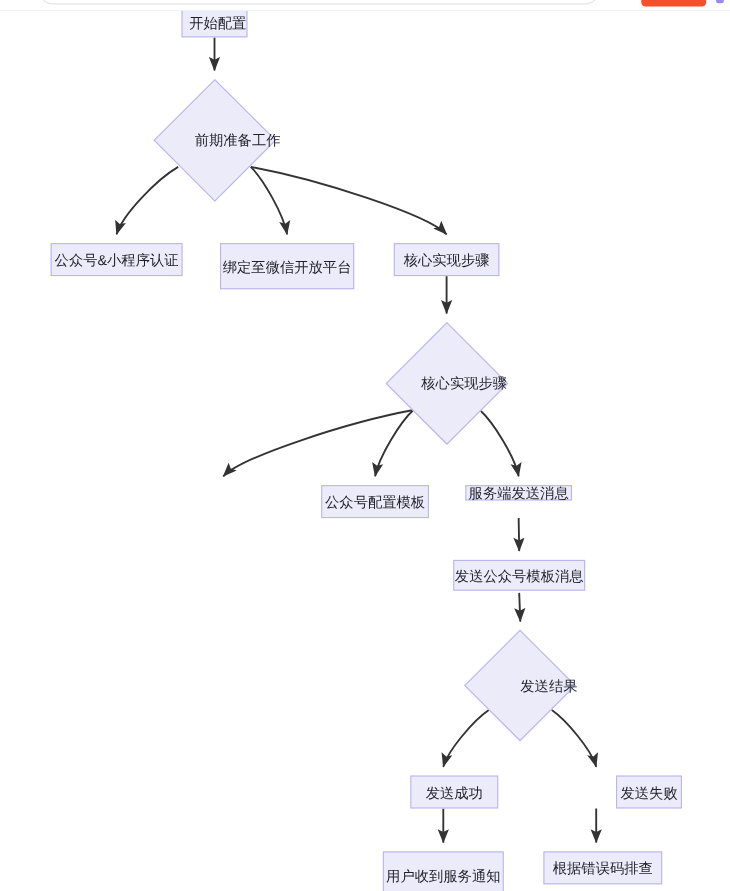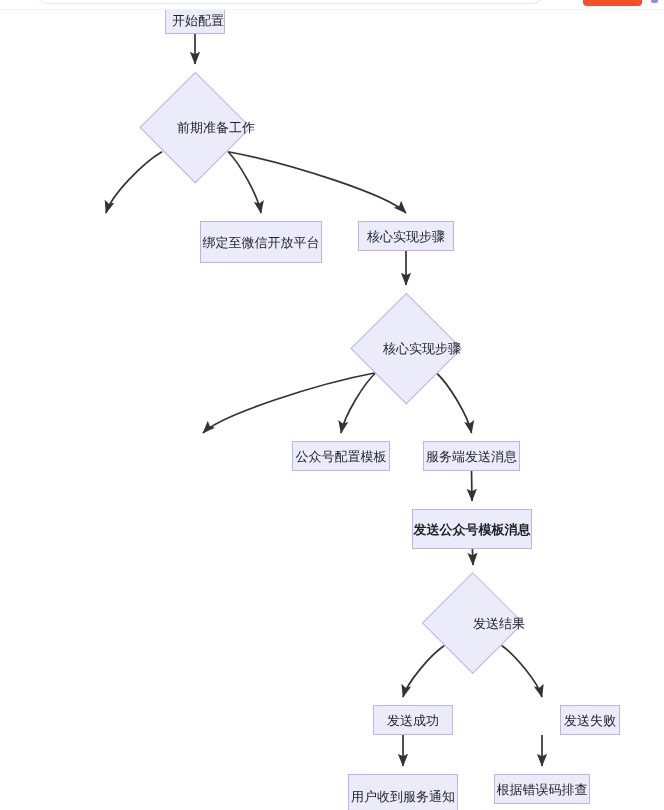--- a/index.html
+++ b/index.html
@@ -160,49 +160,52 @@
   </svg>
 
   <div id="node-layer">
       <div class="node node-rect" style="left: 165px; top: 6px; width: 60px; height: 28px; justify-content: flex-end;">
         <span>开始配置</span>
       </div>
       <div class="node node-diamond" style="left: 135px; top: 72px; width: 120px; height: 110px;">
         <div class="diamond-shape" style="width: 78.65px; height: 78.65px; margin-left: -39.325px; margin-top: -39.325px;"></div>
         <span class="diamond-label">前期准备工作</span>
       </div>
+      <div class="node node-rect" style="left: 46px; top: 221px; width: 120px; height: 30px;">
+        <span>公众号&amp;小程序认证</span>
+      </div>
       <div class="node node-rect" style="left: 200px; top: 221px; width: 122px; height: 42px;">
         <span>绑定至微信开放平台</span>
       </div>
       <div class="node node-rect" style="left: 358px; top: 221px; width: 96px; height: 30px;">
         <span>核心实现步骤</span>
       </div>
       <div class="node node-diamond" style="left: 351px; top: 293px; width: 110px; height: 110px;">
         <div class="diamond-shape" style="width: 78.65px; height: 78.65px; margin-left: -39.325px; margin-top: -39.325px;"></div>
         <span class="diamond-label">核心实现步骤</span>
       </div>
       <div class="node node-rect" style="left: 292px; top: 441px; width: 98px; height: 30px;">
         <span>公众号配置模板</span>
       </div>
-      <div class="node node-rect" style="left: 423px; top: 441px; width: 97px; height: 30px; justify-content: center;">
+      <div class="node node-rect" style="left: 423px; top: 441px; width: 97px; height: 14px; justify-content: center;">
         <span>服务端发送消息</span>
       </div>
-      <div class="node node-rect" style="left: 412px; top: 509px; width: 120px; height: 40px; font-weight: bold;">
+      <div class="node node-rect" style="left: 412px; top: 509px; width: 120px; height: 28px;">
         <span>发送公众号模板消息</span>
       </div>
       <div class="node node-diamond" style="left: 421px; top: 573px; width: 104px; height: 100px;">
         <div class="diamond-shape" style="width: 71.5px; height: 71.5px; margin-left: -35.75px; margin-top: -35.75px;"></div>
         <span class="diamond-label">发送结果</span>
       </div>
       <div class="node node-rect" style="left: 373px; top: 705px; width: 80px; height: 30px;">
         <span>发送成功</span>
       </div>
       <div class="node node-rect" style="left: 512px; top: 705px; width: 60px; height: 30px; margin-left: 48px;">
         <span>发送失败</span>
       </div>
       <div class="node node-rect" style="left: 348px; top: 774px; width: 110px; height: 44px;">
         <span>用户收到服务通知</span>
       </div>
-      <div class="node node-rect" style="left: 494px; top: 774px; width: 96px; height: 30px;">
+      <div class="node node-rect" style="left: 494px; top: 774px; width: 108px; height: 30px;">
         <span>根据错误码排查</span>
       </div>
     </div>
 </div>
 
 </body></html>

